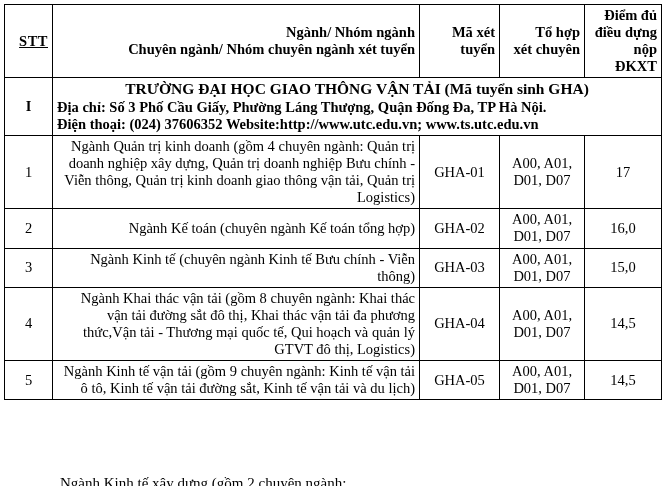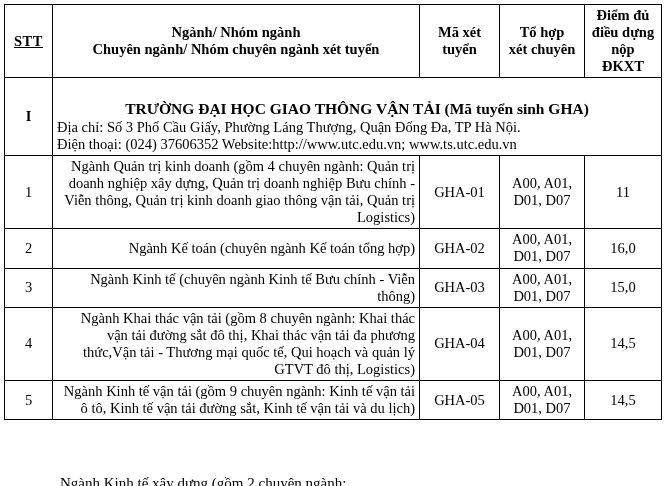--- a/index.html
+++ b/index.html
@@ -35,21 +35,21 @@
     line-height: 1.18;
   }
   
   col.c-stt    { width: 48px; }
   col.c-nganh  { width: 367px; }
   col.c-ma     { width: 80px; }
   col.c-tohop  { width: 85px; }
   col.c-diem   { width: 77px; }
 
   thead th {
-    text-align: center;
+    text-align: right;
     font-weight: bold;
     font-size: 15px;
     line-height: 1.2;
     padding: 5px 3px;
   }
   th.head-stt { letter-spacing: 0.5px; text-decoration: underline; }
 
   td.stt {
     text-align: center;
     font-size: 15px;
@@ -72,24 +72,24 @@
   td.school {
     text-align: left;
     font-size: 15px;
     line-height: 1.25;
   }
   .school-name {
     font-weight: bold;
     display: block;
     text-align: center;
     font-size: 15.5px;
-    margin-top: 20px;
   }
   .school-line {
     display: block;
+    font-weight: bold;
   }
   .tohop-line { display: block; white-space: nowrap; }
   .clip-bottom {
     position: absolute;
     left: 4px;
     top: 470px;
     width: 657px;
     height: 16px;
     overflow: hidden;
   }
@@ -145,21 +145,21 @@
       </tr>
 
       <tr>
         <td class="stt">1</td>
         <td class="nganh">Ngành Quản trị kinh doanh (gồm 4 chuyên ngành: Quản trị doanh nghiệp xây dựng, Quản trị doanh nghiệp Bưu chính - Viễn thông, Quản trị kinh doanh giao thông vận tải, Quản trị Logistics)</td>
         <td class="ma">GHA-01</td>
         <td class="tohop">
           <span class="tohop-line">A00, A01,</span>
           <span class="tohop-line">D01, D07</span>
         </td>
-        <td class="diem">11</td>
+        <td class="diem">17</td>
       </tr>
 
       <tr>
         <td class="stt">2</td>
         <td class="nganh">Ngành Kế toán (chuyên ngành Kế toán tổng hợp)</td>
         <td class="ma">GHA-02</td>
         <td class="tohop">
           <span class="tohop-line">A00, A01,</span>
           <span class="tohop-line">D01, D07</span>
         </td>

